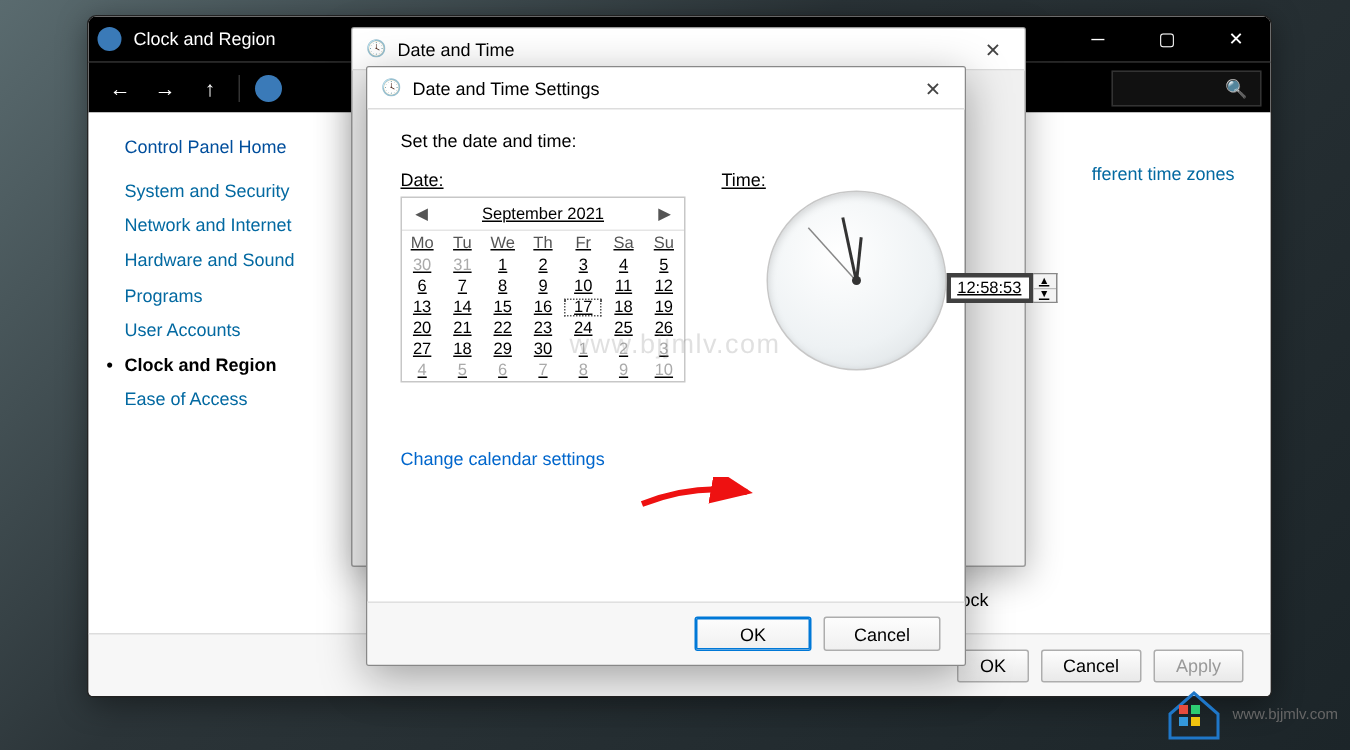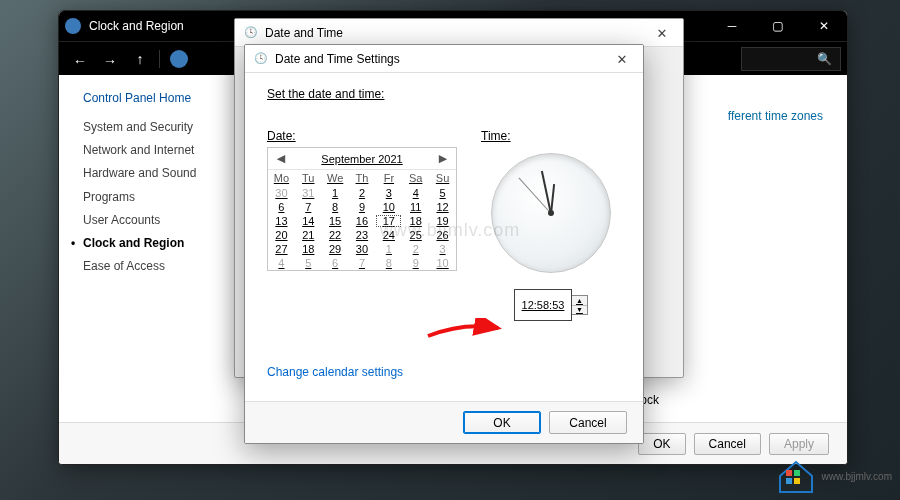--- a/index.html
+++ b/index.html
@@ -12,59 +12,59 @@
   .parent-titlebar .icon-small { width:16px; height:16px; background:#3a7ab8; border-radius:50%; margin-right:8px; display:inline-block; }
   .win-controls { position:absolute; right:0; top:0; height:30px; display:flex; }
   .win-ctrl { width:46px; height:30px; display:flex; align-items:center; justify-content:center; color:#fff; font-size:12px; cursor:pointer; }
   .parent-toolbar { height:34px; background:#000; display:flex; align-items:center; padding:0 6px; border-top:1px solid #222; }
   .nav-btn { width:30px; height:26px; display:flex; align-items:center; justify-content:center; color:#fff; font-size:14px; cursor:pointer; }
   .addr-icon { width:18px; height:18px; background:#3a7ab8; border-radius:50%; margin:0 6px; }
   .search-box { margin-left:auto; width:100px; height:24px; background:#111; border:1px solid #333; display:flex; align-items:center; justify-content:flex-end; padding:0 8px; color:#888; font-size:12px; }
   .parent-body { display:flex; height:calc(100% - 64px - 42px); background:#fff; }
   .sidebar { width:162px; padding:16px 10px 10px 24px; font-size:12px; }
   .sidebar .home { color:#004e9c; margin-bottom:14px; }
-  .sidebar .item { color:#404040; margin-bottom:7px; cursor:pointer; line-height:1.35; }
+  .sidebar .item { color:#0369a1; margin-bottom:7px; cursor:pointer; line-height:1.35; }
   .sidebar .item.sel { color:#000; font-weight:600; position:relative; }
   .sidebar .item.sel::before { content:"•"; position:absolute; left:-12px; }
   .content-area { flex:1; padding:14px 20px; font-size:12px; position:relative; }
   .content-area .rightlink { position:absolute; right:24px; top:34px; color:#0369a1; }
   .ctrl-btn { border:1px solid #adadad; background:linear-gradient(#fdfdfd,#e9e9e9); padding:3px 14px; font-size:12px; border-radius:2px; cursor:pointer; }
   .parent-footer { position:absolute; bottom:0; left:0; right:0; height:42px; border-top:1px solid #ddd; display:flex; align-items:center; justify-content:flex-end; gap:8px; padding-right:18px; background:#f7f7f7; }
 
   
   .dlg-outer { position:absolute; left:234px; top:18px; width:450px; height:360px; background:#f0f0f0; border:1px solid #999; border-radius:2px; box-shadow:0 6px 24px rgba(0,0,0,.3); }
   .dlg-title { height:28px; background:#fff; display:flex; align-items:center; padding:0 8px; font-size:12px; border-bottom:1px solid #ddd; position:relative; }
   .dlg-title .ico { width:16px;height:16px;margin-right:6px;display:inline-flex;align-items:center;justify-content:center;font-size:11px; }
   .dlg-close { position:absolute; right:6px; top:4px; width:30px; height:20px; display:flex; align-items:center; justify-content:center; cursor:pointer; font-size:13px; color:#444;}
 
   
   .dlg-inner { position:absolute; left:244px; top:44px; width:400px; height:400px; background:#fff; border:1px solid #888; border-radius:2px; box-shadow:0 8px 30px rgba(0,0,0,.35); }
   .inner-body { padding:14px 22px 10px; font-size:12px; }
-  .instruction { margin-bottom:28px;text-decoration:underline; }
+  .instruction { margin-bottom:12px; }
   .cols { display:flex; gap:24px;text-decoration:underline; }
   .col-date { width:190px; }
   .label { margin-bottom:4px; }
   .cal { border:1px solid #c7c7c7; width:190px; font-size:11px; background:#fff; }
   .cal-head { display:flex; align-items:center; justify-content:center; height:22px; position:relative; border-bottom:1px solid #e5e5e5; }
   .cal-nav { position:absolute; width:18px; text-align:center; cursor:pointer; color:#555; }
   .cal-nav.l{left:4px;} .cal-nav.r{right:4px;}
   .cal-grid { display:grid; grid-template-columns:repeat(7,1fr); text-align:center; }
   .cal-grid .dh { color:#555; padding:2px 0; }
   .cal-grid .d  { padding:1px 0; cursor:pointer; }
   .cal-grid .d.out { color:#aaa; }
   .cal-grid .d.sel { outline:1px dotted #555; outline-offset:-2px; }
-  .col-time { flex:1; display:flex; flex-direction:column; align-items:center; }
+  .col-time { flex:1; display:flex; flex-direction:row; align-items:center; }
   .clock { width:120px; height:120px; border-radius:50%; background:radial-gradient(circle at 40% 35%, #fff, #eef2f4 60%, #d6dbde); border:1px solid #c7c7c7; position:relative; margin-top:6px; box-shadow:inset 0 2px 6px rgba(0,0,0,.15); }
   .hand { position:absolute; left:50%; top:50%; transform-origin:0 50%; background:#333; height:2px; }
   .hand.h{width:30px; transform:rotate(-84deg);} 
   .hand.m{width:44px; transform:rotate(258deg);}  
   .hand.s{width:48px; height:1px; background:#888; transform:rotate(228deg);} 
   .clock::after{content:"";position:absolute;left:calc(50% - 3px);top:calc(50% - 3px);width:6px;height:6px;background:#333;border-radius:50%;}
   .time-edit { margin-top:16px; display:flex; align-items:center; }
-  .time-input { width:58px; height:32px; border:1px solid #404040; font-size:11px; text-align:center; padding:0 2px; }
+  .time-input { width:58px; height:20px; border:3px solid #404040; font-size:11px; text-align:center; padding:0 2px; }
   .spinner { width:16px; height:20px; border:1px solid #888; border-left:0; display:flex; flex-direction:column; }
   .spinner div { flex:1; font-size:7px; display:flex; align-items:center; justify-content:center; cursor:pointer; background:#f3f3f3; }
   .spinner div:first-child{border-bottom:1px solid #bbb;}
   .link { color:#0066cc; margin-top:44px; display:inline-block; cursor:pointer; }
   .inner-footer { border-top:1px solid #e0e0e0; height:42px; display:flex; align-items:center; justify-content:flex-end; gap:8px; padding-right:16px; position:absolute; bottom:0; left:0; right:0; background:#f7f7f7; }
   .btn { border:1px solid #adadad; background:linear-gradient(#fdfdfd,#f0f0f0); width:78px; height:23px; font-size:12px; border-radius:2px; cursor:pointer; }
   .btn.primary { border-color:#0078d7; box-shadow:0 0 0 1px #0078d7 inset; }
 
   
   .arrow { position:absolute; left:424px; top:318px; width:80px; height:24px; pointer-events:none; }

